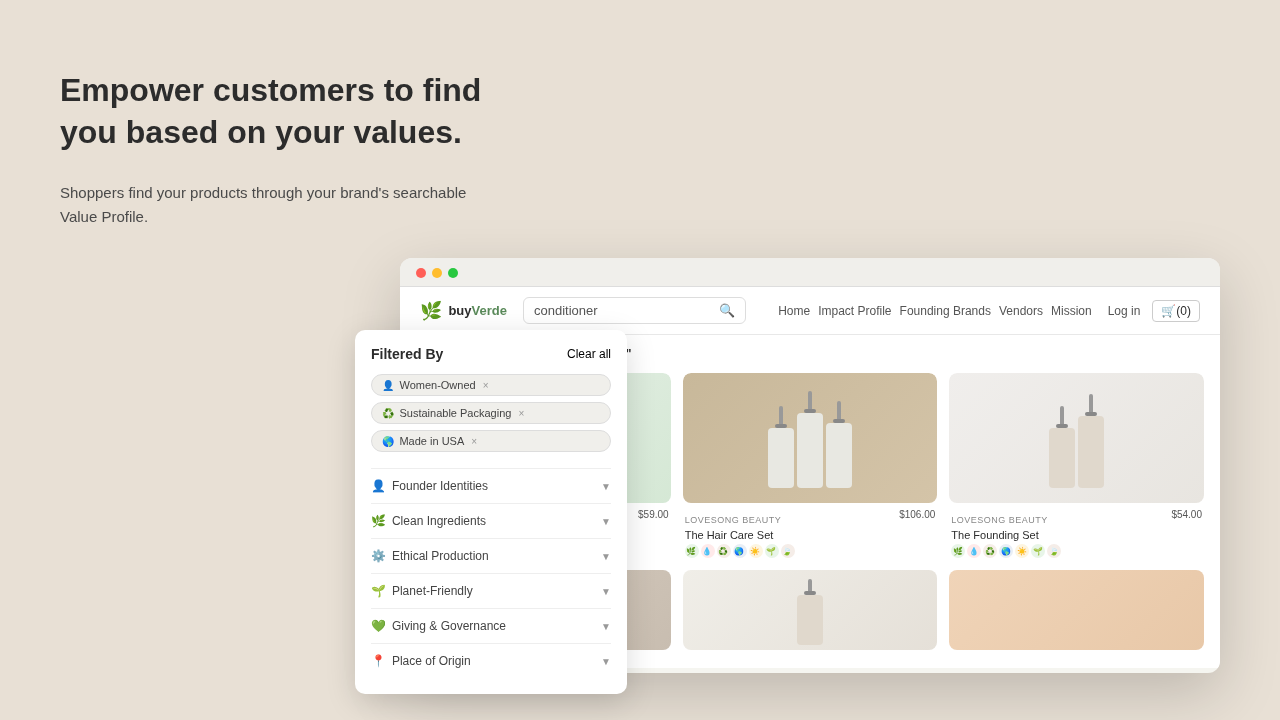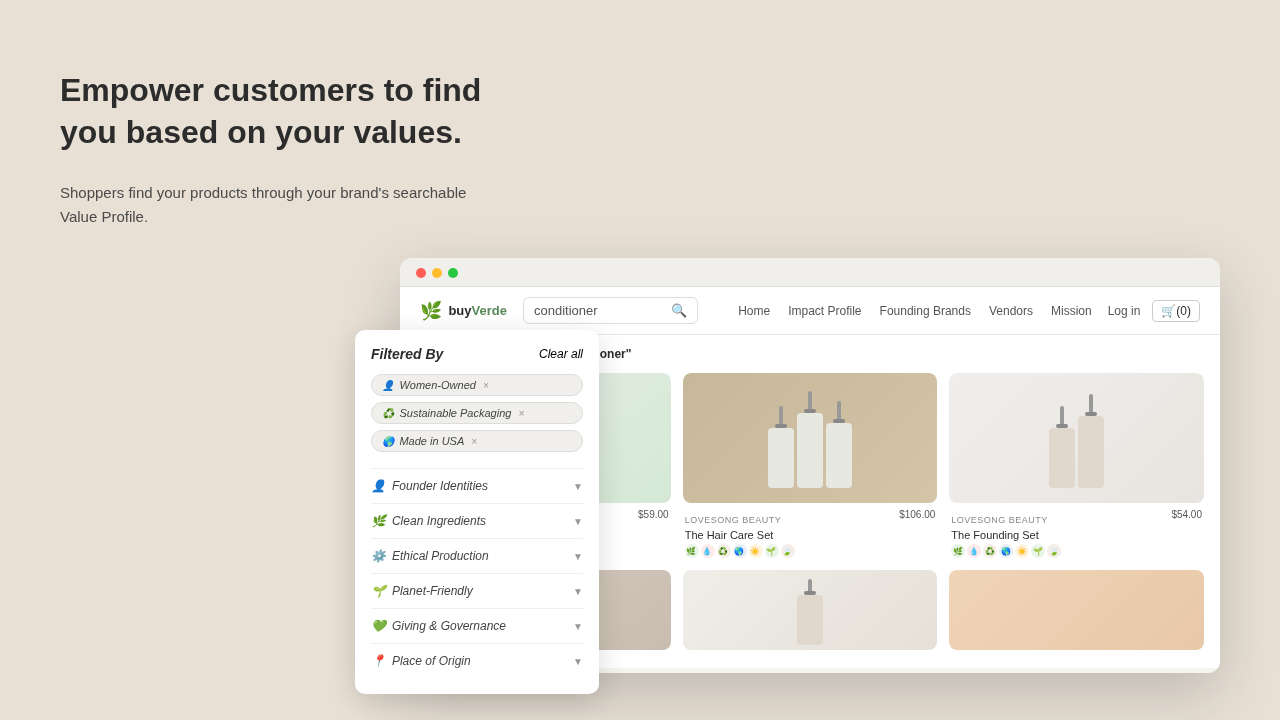--- a/index.html
+++ b/index.html
@@ -108,23 +108,23 @@
       color: #555;
       background: transparent;
       width: 100%;
     }
     .search-icon-btn {
       color: #999;
       font-size: 13px;
     }
     .nav-links {
       display: flex;
-      gap: 18px;
-      align-items: center;
-      margin-left: 24px;
+      gap: 8px;
+      align-items: center;
+      margin-left: 16px;
     }
     .nav-link {
       font-size: 12px;
       color: #555;
       text-decoration: none;
       cursor: pointer;
     }
     .nav-actions {
       display: flex;
       align-items: center;
@@ -148,27 +148,26 @@
       display: flex;
       height: calc(100% - 82px);
       overflow: hidden;
     }
 
     
     .filter-overlay {
       position: absolute;
       left: 355px;
       top: 330px;
-      width: 244px;
+      width: 272px;
       background: #fff;
       border-radius: 10px;
       box-shadow: 0 8px 30px rgba(0,0,0,0.15);
       padding: 16px;
       z-index: 10;
-      font-style: italic;
     }
     .filter-overlay-header {
       display: flex;
       justify-content: space-between;
       align-items: center;
       margin-bottom: 12px;
     }
     .filter-by-label {
       font-size: 14px;
       font-weight: 600;

